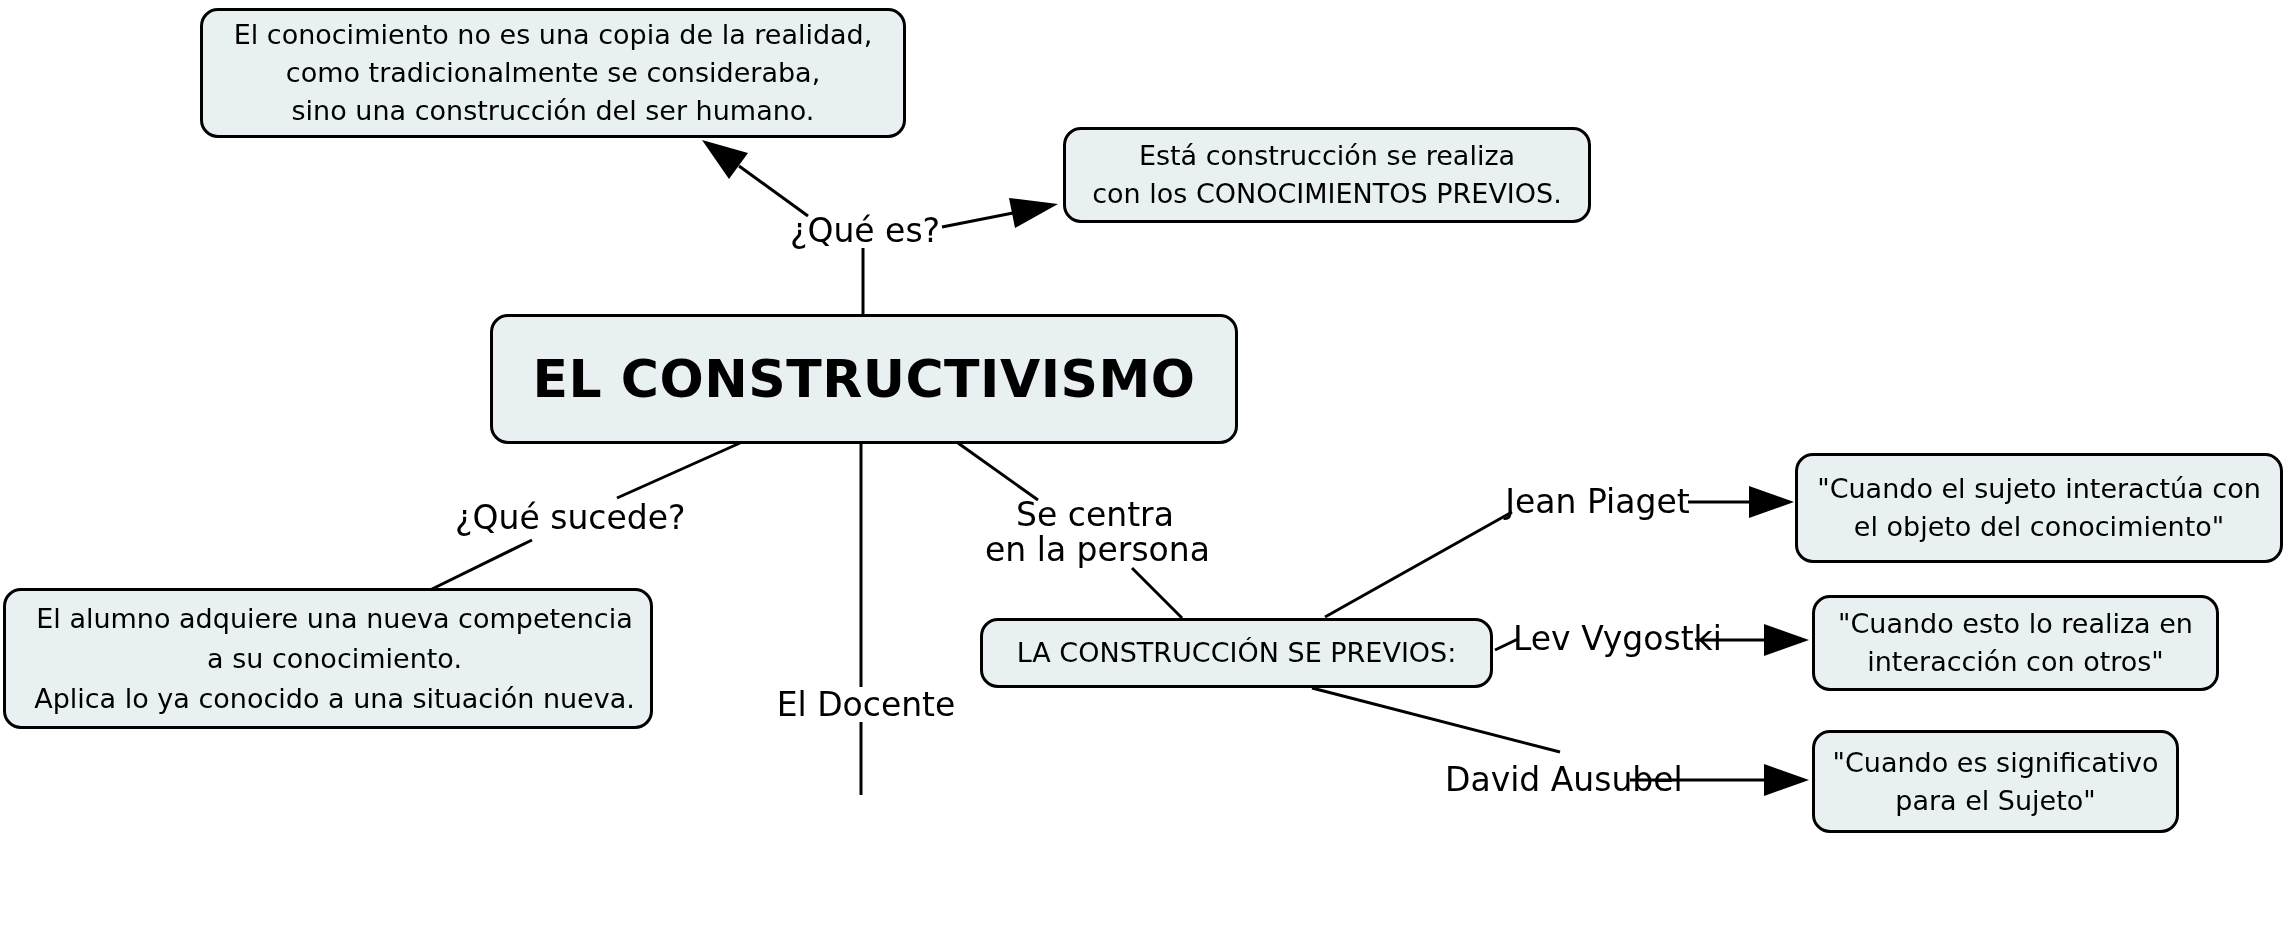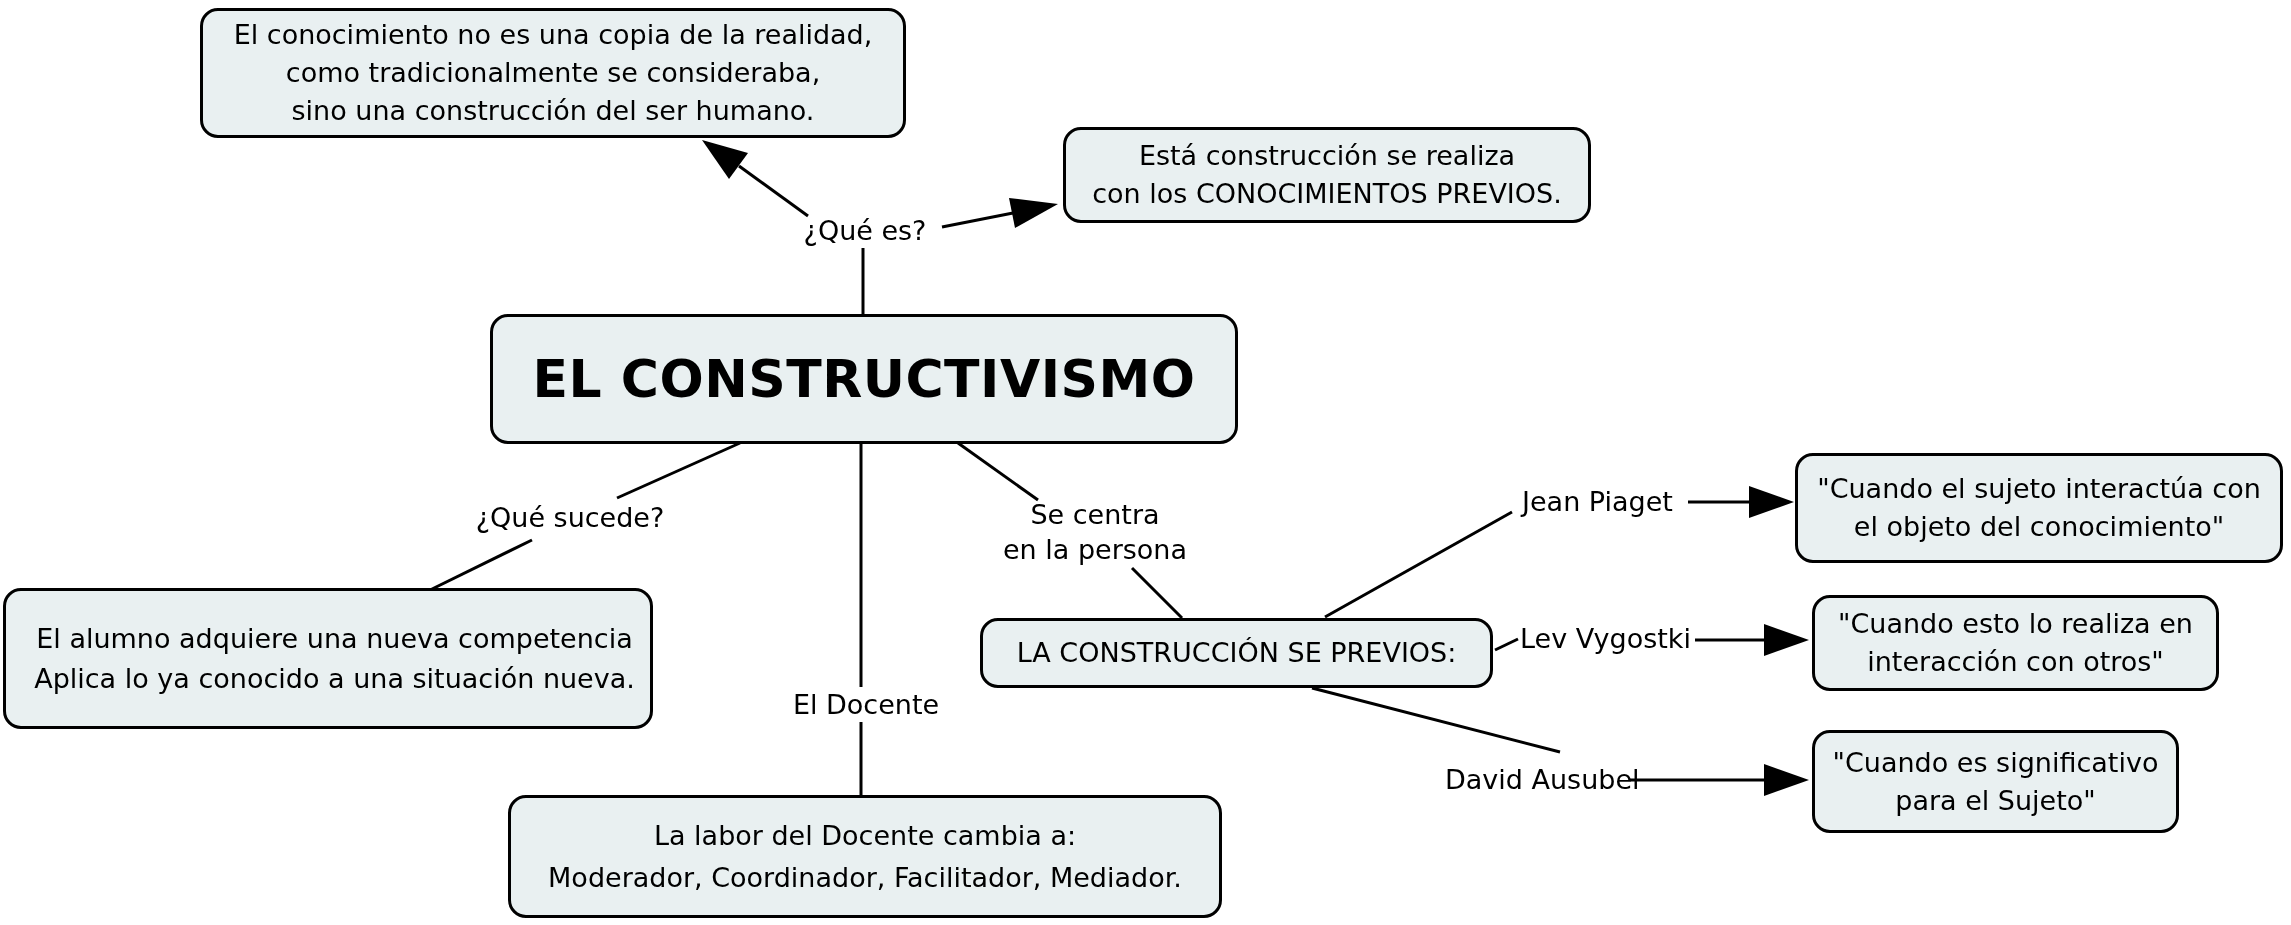--- a/index.html
+++ b/index.html
@@ -42,21 +42,21 @@
     white-space: nowrap;
   }
   .node.title-node {
     font-size: 52px;
     font-weight: bold;
     line-height: 56px;
     letter-spacing: 0.5px;
   }
   .label {
     position: absolute;
-    font-size: 27px;
+    font-size: 33px;
     line-height: 35px;
     text-align: center;
     white-space: nowrap;
   }
   .label .line { display: block; }
   .label.masked { background: var(--bg, #fff); padding: 0 4px; text-align: center; }
   svg line { stroke: var(--ink, #000); stroke-width: 3; }
   svg polygon { fill: var(--ink, #000); }
 </style>
 </head>
@@ -121,20 +121,21 @@
     <span class="line">EL CONSTRUCTIVISMO</span>
   </div>
 
   <div class="node" style="left:1063px; top:127px; width:528px; height:96px;">
     <span class="line">Está construcción se realiza</span>
     <span class="line">con los CONOCIMIENTOS PREVIOS.</span>
   </div>
 
   <div class="node" style="left:3px; top:588px; width:650px; height:141px; line-height:40px;padding-left:23px;">
     <span class="line">El alumno adquiere una nueva competencia</span>
+    <span class="line">a su conocimiento.</span>
     <span class="line">Aplica lo ya conocido a una situación nueva.</span>
   </div>
 
   <div class="node" style="left:980px; top:618px; width:513px; height:70px;">
     <span class="line">LA CONSTRUCCIÓN SE PREVIOS:</span>
   </div>
 
   <div class="node" style="left:1795px; top:453px; width:488px; height:110px;">
     <span class="line">"Cuando el sujeto interactúa con</span>
     <span class="line">el objeto del conocimiento"</span>
@@ -143,18 +144,14 @@
   <div class="node" style="left:1812px; top:595px; width:407px; height:96px;">
     <span class="line">"Cuando esto lo realiza en</span>
     <span class="line">interacción con otros"</span>
   </div>
 
   <div class="node" style="left:1812px; top:730px; width:367px; height:103px;">
     <span class="line">"Cuando es significativo</span>
     <span class="line">para el Sujeto"</span>
   </div>
 
-  <div class="node" style="left:508px; top:795px; width:714px; height:123px; line-height:42px;">
-    <span class="line">La labor del Docente cambia a:</span>
-    <span class="line">Moderador, Coordinador, Facilitador, Mediador.</span>
-  </div>
 
 </div>
 
 </body></html>

